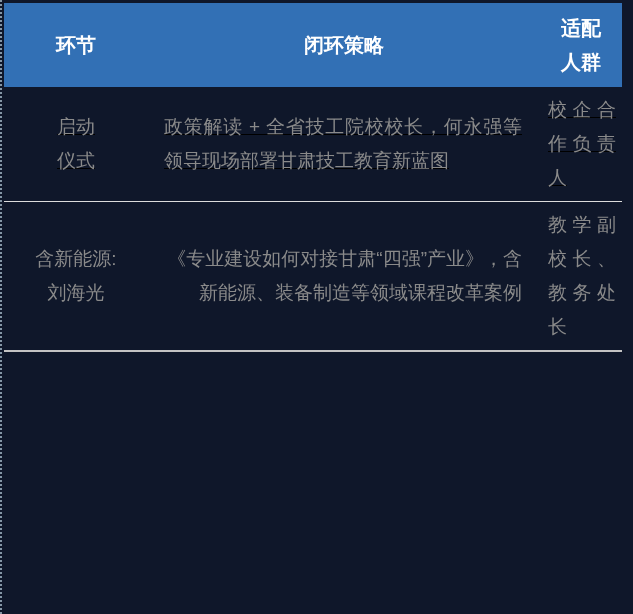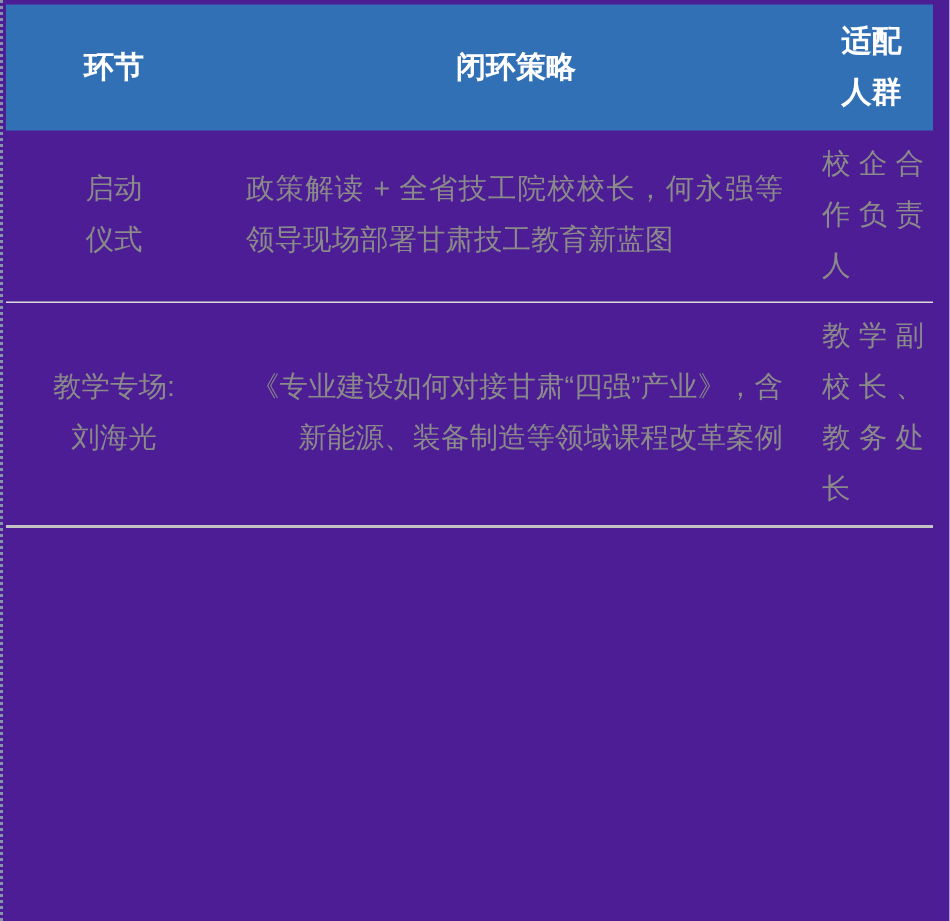--- a/index.html
+++ b/index.html
@@ -7,21 +7,21 @@
     --header-text:#ffffff;
     --body-text:#8a8a8a;
     --row-divider:#dcdcdc;
     --bottom-border:#c3c3c3;
     --edge-dots:#8496a6;
   }
   *{margin:0;padding:0;box-sizing:border-box;}
   html,body{width:633px;height:614px;background:#ffffff;overflow:hidden;
     font-family:"Liberation Sans","DejaVu Sans",sans-serif;}
   .page{
-    position:relative;width:633px;height:614px;background:#4c1d95;
+    position:relative;width:633px;height:614px;background:#0f172a;
     border-left:2px dotted var(--edge-dots);
   }
   table.sched{
     position:absolute;left:2px;top:3px;width:618px;
     border-collapse:collapse;table-layout:fixed;
   }
   col.c1{width:144px;}
   col.c2{width:392px;}
   col.c3{width:82px;}
   thead th{
@@ -29,21 +29,21 @@
     font-size:20px;font-weight:bold;line-height:34px;
     height:84px;text-align:center;vertical-align:middle;
     white-space:pre-line;
   }
   tbody td{
     color:var(--body-text);font-size:19px;line-height:34px;
     vertical-align:middle;padding:6px 0;
   }
   tbody tr{border-bottom:1px solid var(--row-divider);}
   tbody tr:last-child{border-bottom:2px solid var(--bottom-border);}
-  tr.r1{height:80px;} tr.r2{height:115px;} tr.r3{height:148px;} tr.r4{height:178px;}
+  tr.r1{height:80px;text-decoration:underline;} tr.r2{height:115px;} tr.r3{height:148px;} tr.r4{height:178px;}
   td.stage{text-align:center;white-space:pre-line;}
   td.content{
     text-align:justify;text-justify:inter-ideograph;
     padding-left:16px;padding-right:18px;
   }
   td.content.center{text-align:right;}
   td.audience{
     text-align:justify;text-justify:inter-ideograph;
     padding-left:8px;padding-right:6px;
   }
@@ -67,20 +67,20 @@
       </tr>
     </thead>
     <tbody>
       <tr class="r1">
         <td class="stage">启动
 仪式</td>
         <td class="content">政策解读 + 全省技工院校校长，何永强等领导现场部署甘肃技工教育新蓝图</td>
         <td class="audience">校企合作负责人</td>
       </tr>
       <tr class="r3">
-        <td class="stage">教学专场:
+        <td class="stage">含新能源:
 刘海光</td>
         <td class="content center">《专业建设如何对接甘肃“四强”产业》，含新能源、装备制造等领域课程改革案例</td>
         <td class="audience">教学副校长、教务处长</td>
       </tr>
     </tbody>
   </table>
 </div>
 
 </body></html>

